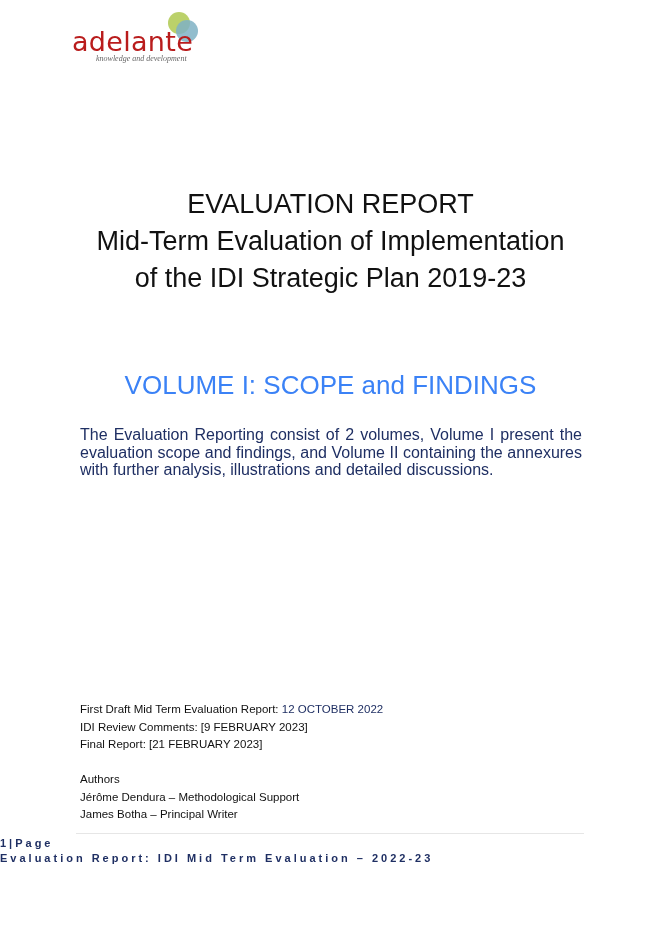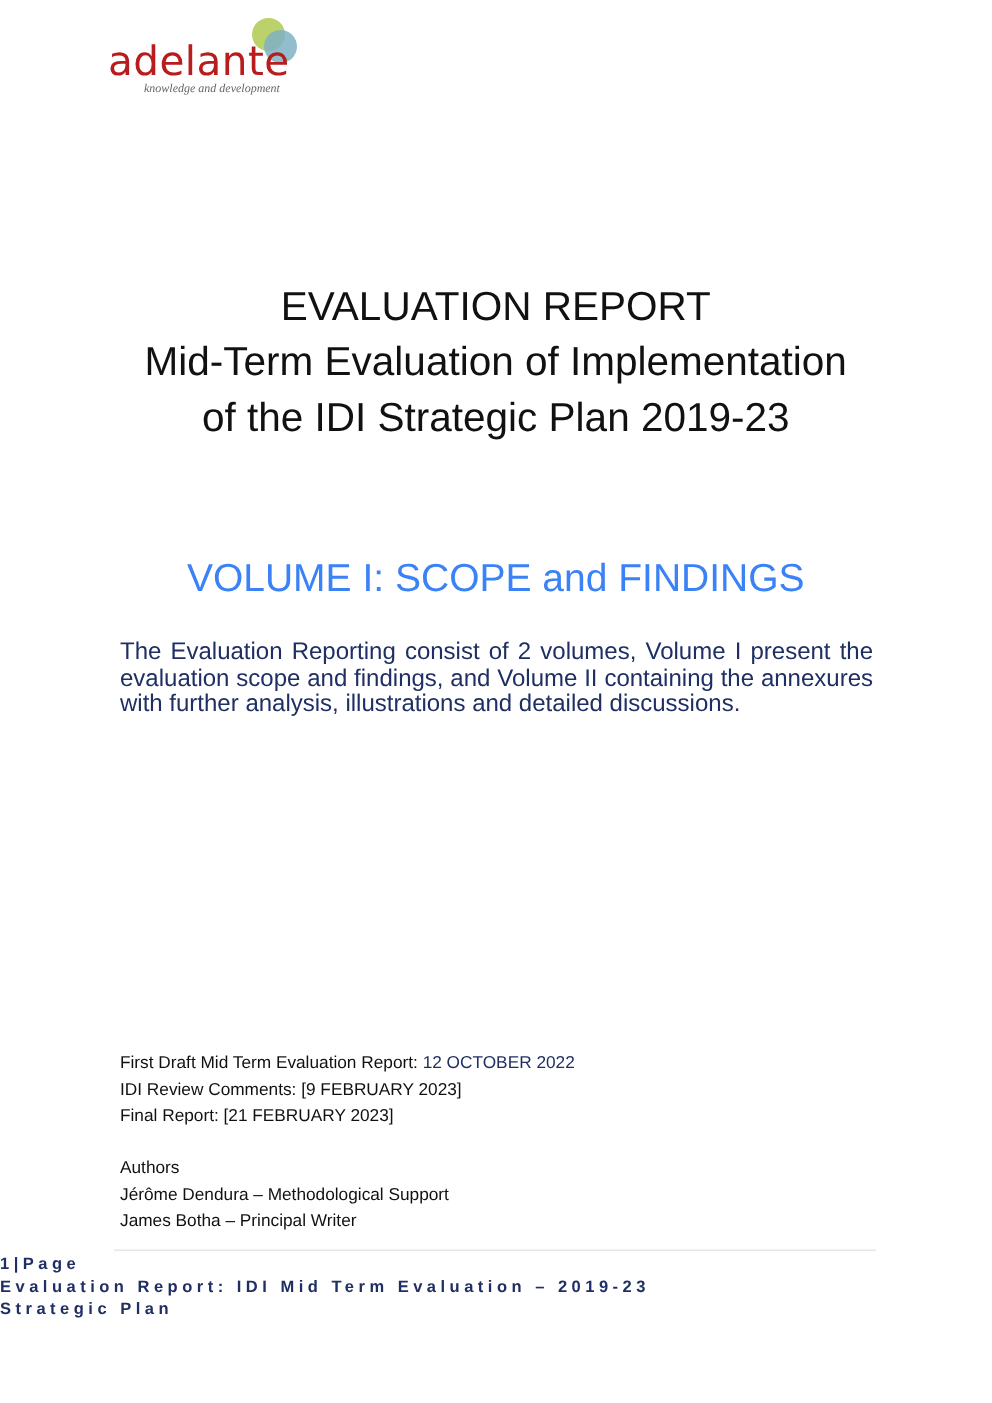--- a/index.html
+++ b/index.html
@@ -44,15 +44,14 @@
   <div><span>Final Report: </span><span>[21 FEBRUARY 2023]</span></div>
   <div class="gap"></div>
   <div>Authors</div>
   <div>Jérôme Dendura – Methodological Support</div>
   <div>James Botha – Principal Writer</div>
 </div>
 
 <div class="footer-line"></div>
 <div class="footer">
   <div>1|Page</div>
-  <div>Evaluation Report: IDI Mid Term Evaluation – 2019-23</div>
-  <div>Strategic Plan</div>
+  <div>Evaluation Report: IDI Mid Term Evaluation – 2022-23</div>
 </div>
 
 </body></html>

